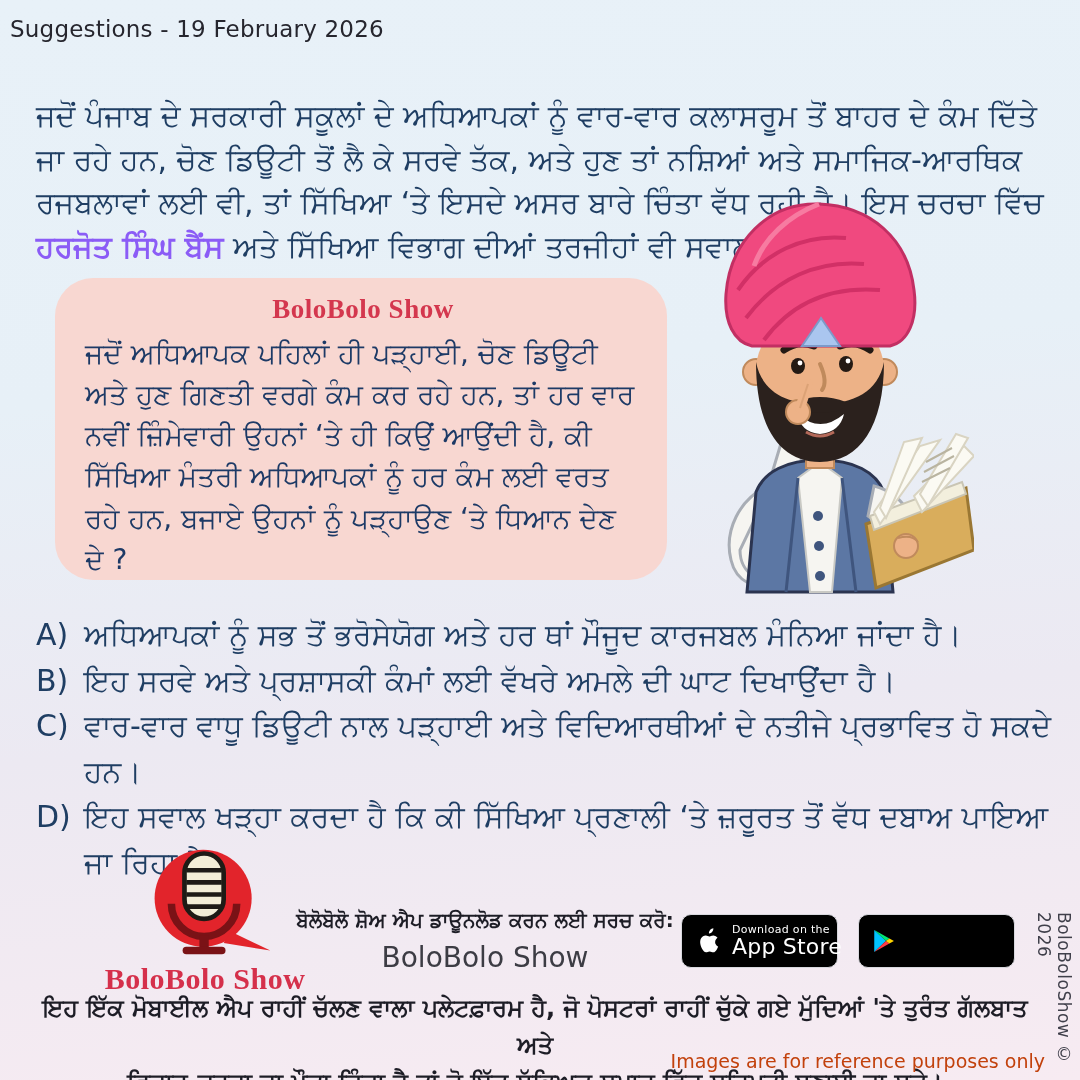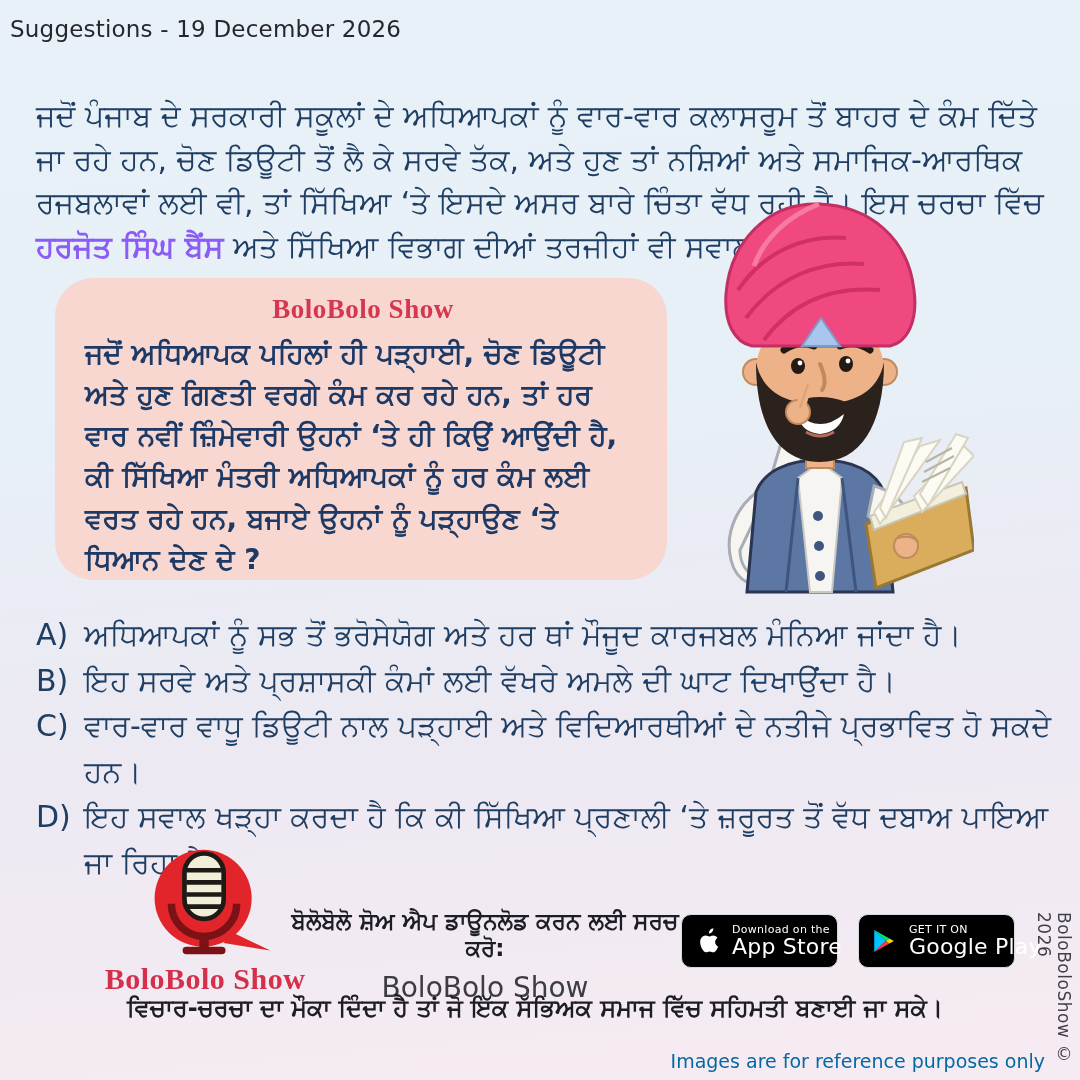--- a/index.html
+++ b/index.html
@@ -20,57 +20,57 @@
   .question-card{
     left:55px;top:278px;width:612px;height:302px;
     background:#f8d7d1;border-radius:38px;box-sizing:border-box;
     padding:16px 26px 0 30px;
   }
   .card-brand{
     text-align:center;font-family:"Liberation Serif","DejaVu Serif",serif;
     font-weight:700;font-size:27px;color:#d4374e;letter-spacing:.5px;
   }
   .card-question{
-    margin-top:8px;font-size:28px;line-height:1.47;font-weight:700;color:#1d3a66;
+    margin-top:8px;font-size:28px;line-height:1.47;font-weight:400;color:#1d3a66;
   }
   .illustration{left:668px;top:194px;width:306px;height:414px;}
   .options{left:36px;top:612px;width:1020px;font-size:30px;line-height:1.52;color:#1f3e63;font-weight:500;}
   .option-row{display:flex;}
   .option-label{flex:0 0 48px;}
   .option-text{flex:1;}
   .footer-logo{left:86px;top:846px;width:238px;text-align:center;}
   .footer-logo .logo-text{
     margin-top:0px;font-family:"Liberation Serif","DejaVu Serif",serif;
     font-weight:700;font-size:30px;color:#d5304b;letter-spacing:.5px;
   }
   .footer-mid{left:282px;top:908px;width:406px;text-align:center;}
-  .footer-mid .search-prompt{font-size:23px;font-weight:700;color:#1d1d26;}
+  .footer-mid .search-prompt{font-size:20px;font-weight:700;color:#1d1d26;}
   .footer-mid .app-name{margin-top:9px;font-size:28px;color:#3c3c44;}
   .store-badge{
     top:914px;height:54px;width:157px;background:#000;border:1px solid #d8d8de;
     border-radius:10px;box-sizing:border-box;display:flex;align-items:center;
     padding:0 12px;color:#fff;cursor:pointer;
   }
   .store-badge .badge-icon{flex:0 0 30px;height:34px;display:flex;align-items:center;}
   .store-badge .badge-text{margin-left:8px;line-height:1.05;}
   .badge-line1{font-size:11px;letter-spacing:.3px;}
   .badge-line2{font-size:22px;font-weight:400;letter-spacing:.2px;white-space:nowrap;}
   .badge-appstore{left:681px;}
   .badge-gplay{left:858px;}
   .footer-desc{left:30px;top:990px;width:1010px;text-align:center;font-size:24px;line-height:1.55;color:#1d1d26;font-weight:600;}
   .copyright-vertical{
     right:6px;top:912px;height:172px;writing-mode:vertical-rl;
     font-size:17px;color:#3f3f4a;letter-spacing:.5px;
   }
-  .disclaimer{right:35px;top:1050px;font-size:19px;color:#0369a1;margin-left:36px;}
+  .disclaimer{right:35px;top:1050px;font-size:19px;color:#c2410c;margin-left:36px;}
 </style>
 </head>
 <body>
 
-<div class="abs date-label">Suggestions - 19 December 2026</div>
+<div class="abs date-label">Suggestions - 19 February 2026</div>
 
 <p class="abs intro"><span>ਜਦੋਂ ਪੰਜਾਬ ਦੇ ਸਰਕਾਰੀ ਸਕੂਲਾਂ ਦੇ ਅਧਿਆਪਕਾਂ ਨੂੰ ਵਾਰ-ਵਾਰ ਕਲਾਸਰੂਮ ਤੋਂ ਬਾਹਰ ਦੇ ਕੰਮ ਦਿੱਤੇ ਜਾ ਰਹੇ ਹਨ, ਚੋਣ ਡਿਊਟੀ ਤੋਂ ਲੈ ਕੇ ਸਰਵੇ ਤੱਕ, ਅਤੇ ਹੁਣ ਤਾਂ ਨਸ਼ਿਆਂ ਅਤੇ ਸਮਾਜਿਕ-ਆਰਥਿਕ ਰਜਬਲਾਵਾਂ ਲਈ ਵੀ, ਤਾਂ ਸਿੱਖਿਆ ‘ਤੇ ਇਸਦੇ ਅਸਰ ਬਾਰੇ ਚਿੰਤਾ ਵੱਧ ਰਹੀ ਹੈ। ਇਸ ਚਰਚਾ ਵਿੱਚ </span><b>ਹਰਜੋਤ ਸਿੰਘ ਬੈਂਸ</b><span> ਅਤੇ ਸਿੱਖਿਆ ਵਿਭਾਗ ਦੀਆਂ ਤਰਜੀਹਾਂ ਵੀ ਸਵਾਲਾਂ ਵਿੱਚ ਹਨ।</span></p>
 
 <div class="abs question-card">
   <div class="card-brand">BoloBolo Show</div>
   <div class="card-question">ਜਦੋਂ ਅਧਿਆਪਕ ਪਹਿਲਾਂ ਹੀ ਪੜ੍ਹਾਈ, ਚੋਣ ਡਿਊਟੀ ਅਤੇ ਹੁਣ ਗਿਣਤੀ ਵਰਗੇ ਕੰਮ ਕਰ ਰਹੇ ਹਨ, ਤਾਂ ਹਰ ਵਾਰ ਨਵੀਂ ਜ਼ਿੰਮੇਵਾਰੀ ਉਹਨਾਂ ‘ਤੇ ਹੀ ਕਿਉਂ ਆਉਂਦੀ ਹੈ, ਕੀ ਸਿੱਖਿਆ ਮੰਤਰੀ ਅਧਿਆਪਕਾਂ ਨੂੰ ਹਰ ਕੰਮ ਲਈ ਵਰਤ ਰਹੇ ਹਨ, ਬਜਾਏ ਉਹਨਾਂ ਨੂੰ ਪੜ੍ਹਾਉਣ ‘ਤੇ ਧਿਆਨ ਦੇਣ ਦੇ ?</div>
 </div>
 
 <div class="abs illustration">
   <svg width="306" height="414" viewBox="0 0 306 414" xmlns="http://www.w3.org/2000/svg">
@@ -187,25 +187,22 @@
 
 <div class="abs store-badge badge-gplay">
   <span class="badge-icon">
     <svg width="26" height="30" viewBox="0 0 24 24" xmlns="http://www.w3.org/2000/svg">
       <polygon points="3,1.8 3,22.2 13.8,12" fill="#00c3ff"></polygon>
       <polygon points="3,1.8 17,9.6 13.8,12" fill="#00e675"></polygon>
       <polygon points="3,22.2 17,14.4 13.8,12" fill="#ff3a44"></polygon>
       <polygon points="17,9.6 21.2,12 17,14.4 13.8,12" fill="#ffd400"></polygon>
     </svg>
   </span>
-  <span class="badge-text">
-    <div class="badge-line1">GET IT ON</div>
-    <div class="badge-line2">Google Play</div>
-  </span>
 </div>
 
 <div class="abs footer-desc">
+  <div>ਇਹ ਇੱਕ ਮੋਬਾਈਲ ਐਪ ਰਾਹੀਂ ਚੱਲਣ ਵਾਲਾ ਪਲੇਟਫ਼ਾਰਮ ਹੈ, ਜੋ ਪੋਸਟਰਾਂ ਰਾਹੀਂ ਚੁੱਕੇ ਗਏ ਮੁੱਦਿਆਂ 'ਤੇ ਤੁਰੰਤ ਗੱਲਬਾਤ ਅਤੇ</div>
   <div>ਵਿਚਾਰ-ਚਰਚਾ ਦਾ ਮੌਕਾ ਦਿੰਦਾ ਹੈ ਤਾਂ ਜੋ ਇੱਕ ਸੱਭਿਅਕ ਸਮਾਜ ਵਿੱਚ ਸਹਿਮਤੀ ਬਣਾਈ ਜਾ ਸਕੇ।</div>
 </div>
 
 <div class="abs copyright-vertical">BoloBoloShow © 2026</div>
 
 <div class="abs disclaimer">Images are for reference purposes only</div>
 
 </body></html>

